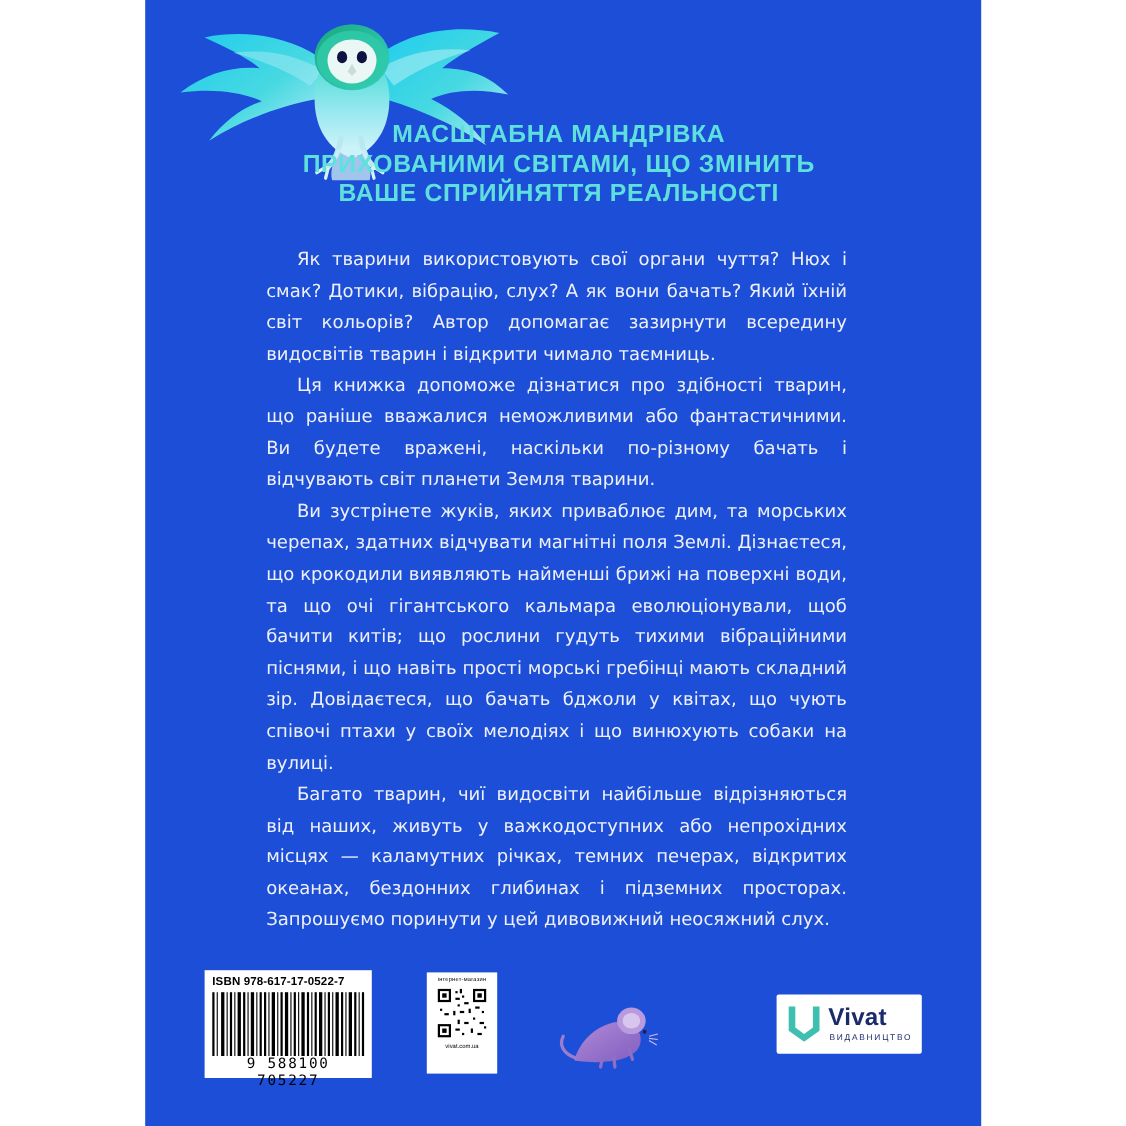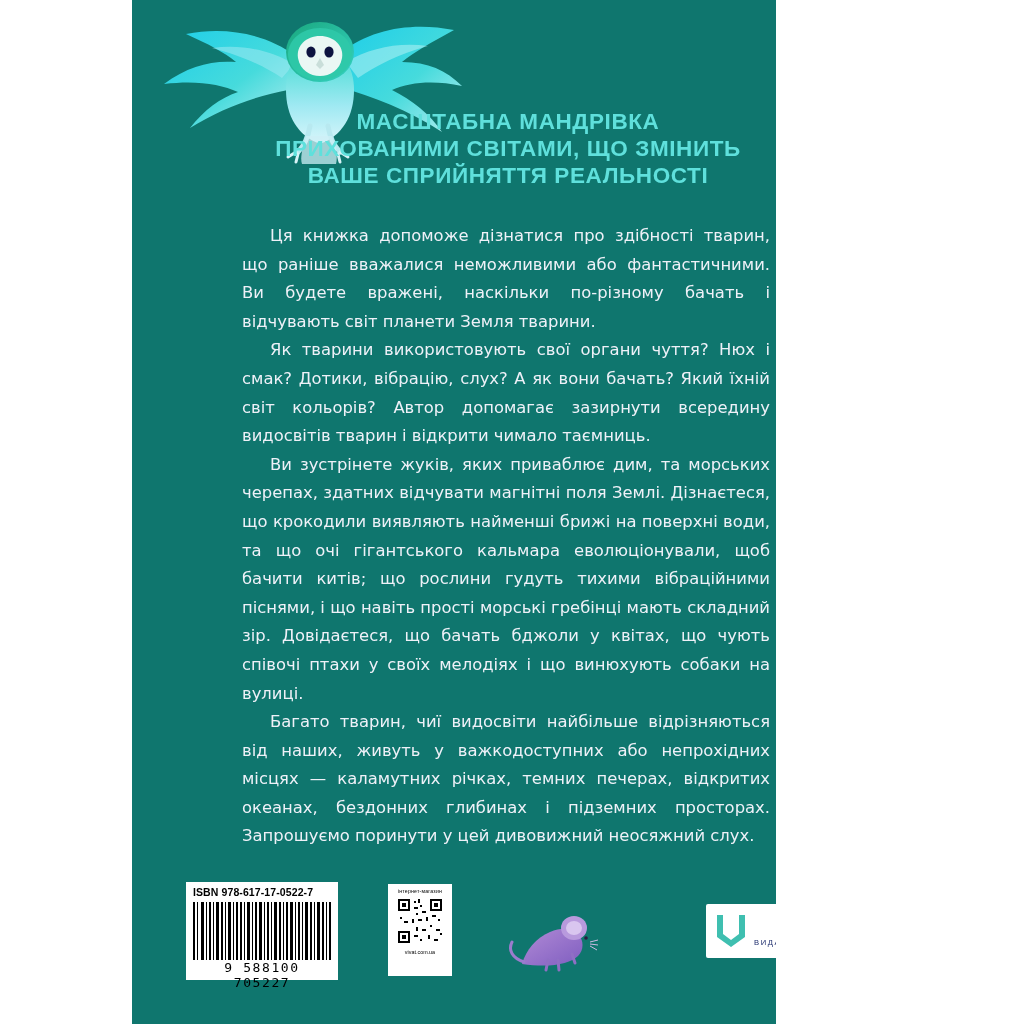--- a/index.html
+++ b/index.html
@@ -16,23 +16,23 @@
   .page {
     position: relative;
     width: 1024px;
     height: 1024px;
     background: #ffffff;
   }
   .cover {
     position: absolute;
     left: 132px;
     top: 0px;
-    width: 644px;
+    width: 760px;
     height: 1024px;
-    background: #0f766e;
+    background: #1d4ed8;
     overflow: hidden;
   }
   
   .owl {
     position: absolute;
     left: 14px;
     top: 4px;
     width: 330px;
     height: 160px;
   }
@@ -149,21 +149,20 @@
     height: 34px;
   }
   .vivat-name {
     position: absolute;
     left: 47px;
     top: 8px;
     color: #1b2a6b;
     font-size: 22px;
     font-weight: bold;
     letter-spacing: 0.2px;
-    margin-left: 25px;
   }
   .vivat-sub {
     position: absolute;
     left: 48px;
     top: 34px;
     color: #1b2a6b;
     font-size: 7.6px;
     letter-spacing: 1.6px;
     text-align: right;
   }
@@ -218,22 +217,22 @@
       </svg>
     </div>
 
     <div class="headline">
       <div>МАСШТАБНА МАНДРІВКА</div>
       <div>ПРИХОВАНИМИ СВІТАМИ, ЩО ЗМІНИТЬ</div>
       <div>ВАШЕ СПРИЙНЯТТЯ РЕАЛЬНОСТІ</div>
     </div>
 
     <div class="blurb">
+      <p>Як тварини використовують свої органи чуття? Нюх і смак? Дотики, вібрацію, слух? А як вони бачать? Який їхній світ кольорів? Автор допомагає зазирнути всередину видосвітів тварин і відкрити чимало таємниць.</p>
       <p>Ця книжка допоможе дізнатися про здібності тварин, що раніше вважалися неможливими або фантастичними. Ви будете вражені, наскільки по-різному бачать і відчувають світ планети Земля тварини.</p>
-      <p>Як тварини використовують свої органи чуття? Нюх і смак? Дотики, вібрацію, слух? А як вони бачать? Який їхній світ кольорів? Автор допомагає зазирнути всередину видосвітів тварин і відкрити чимало таємниць.</p>
       <p>Ви зустрінете жуків, яких приваблює дим, та морських черепах, здатних відчувати магнітні поля Землі. Дізнаєтеся, що крокодили виявляють найменші брижі на поверхні води, та що очі гігантського кальмара еволюціонували, щоб бачити китів; що рослини гудуть тихими вібраційними піснями, і що навіть прості морські гребінці мають складний зір. Довідаєтеся, що бачать бджоли у квітах, що чують співочі птахи у своїх мелодіях і що винюхують собаки на вулиці.</p>
       <p>Багато тварин, чиї видосвіти найбільше відрізняються від наших, живуть у важкодоступних або непрохідних місцях — каламутних річках, темних печерах, відкритих океанах, бездонних глибинах і підземних просторах. Запрошуємо поринути у цей дивовижний неосяжний слух.</p>
     </div>
 
     <div class="footer">
 
       <div class="isbn-box">
         <div class="isbn-text">ISBN 978-617-17-0522-7</div>
         <div class="barcode">
           <i style="left:0px;width:2px"></i>

